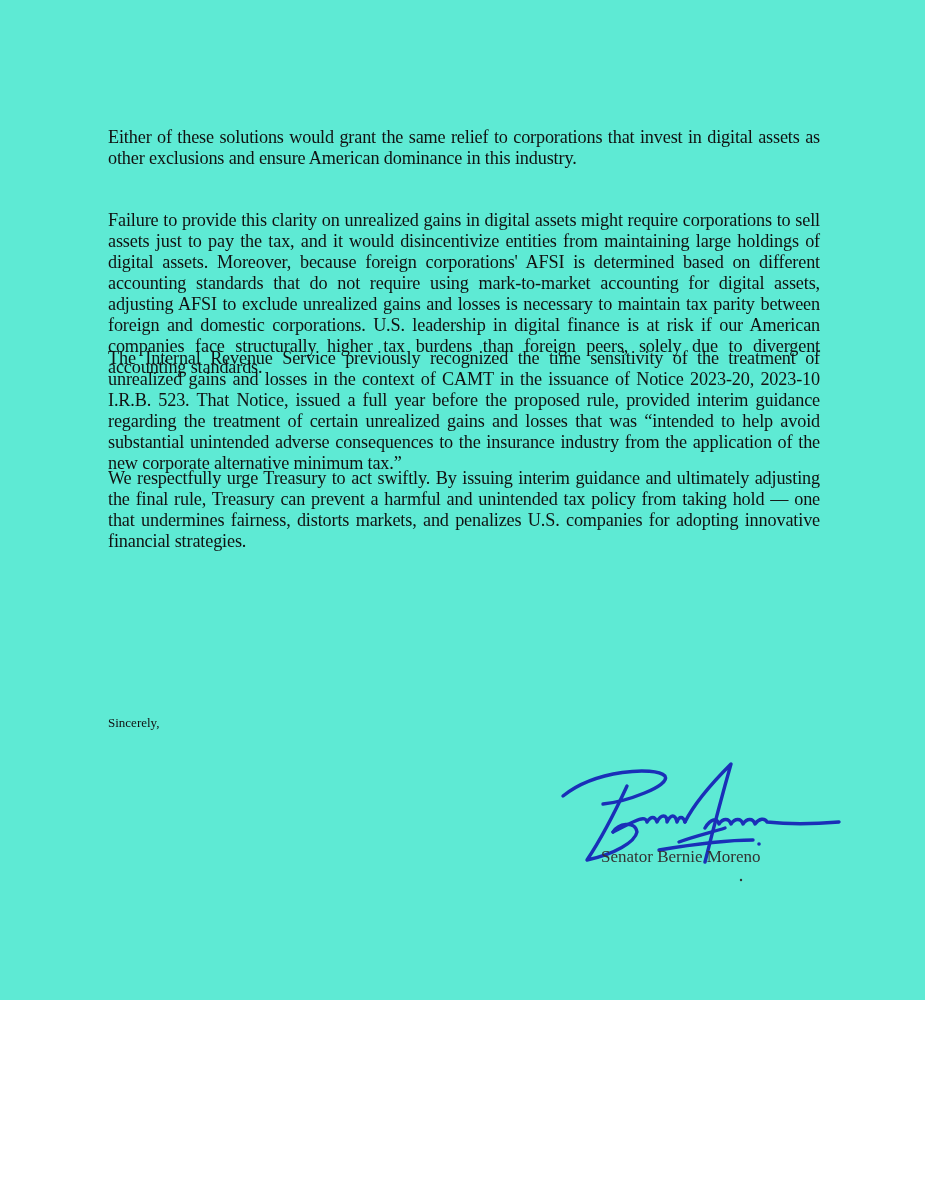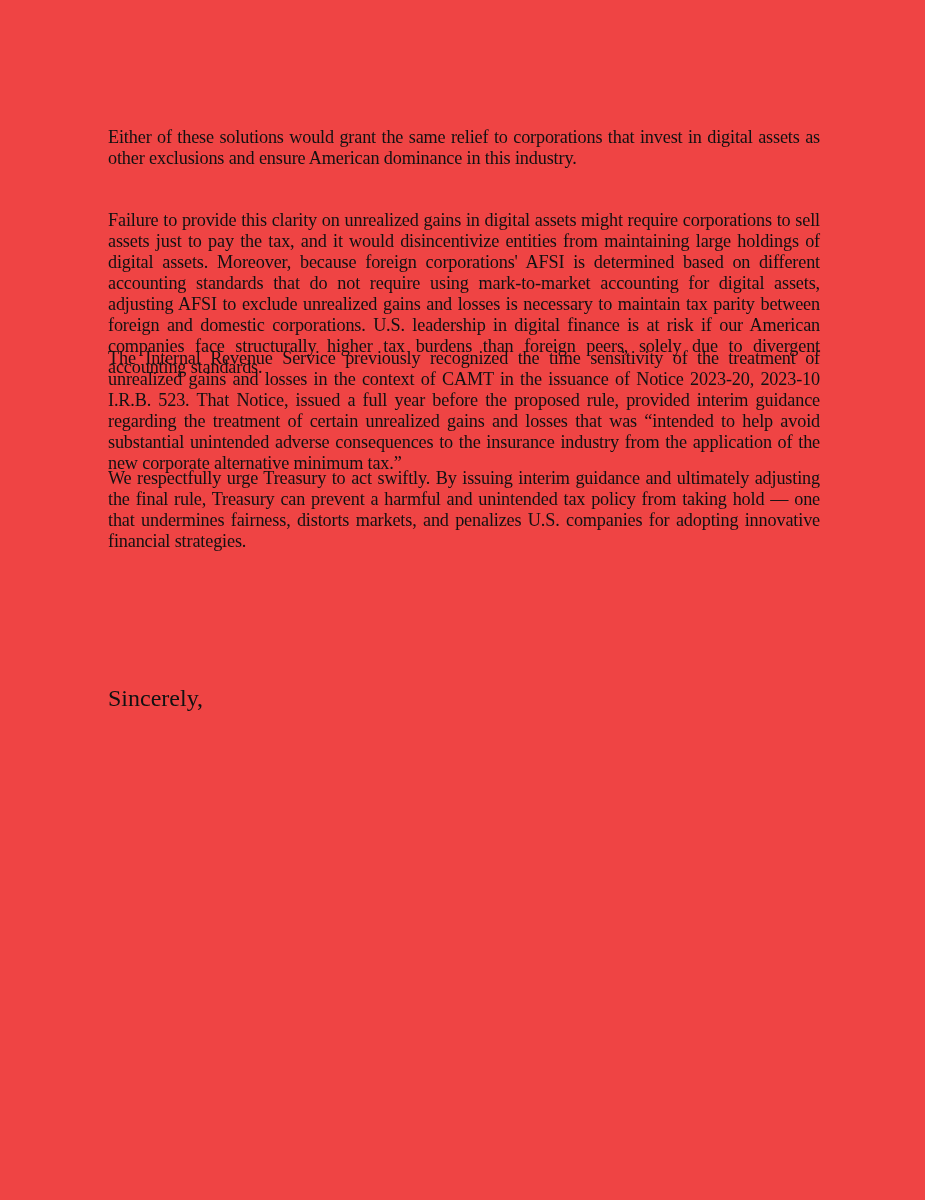--- a/index.html
+++ b/index.html
@@ -1,30 +1,30 @@
 <!DOCTYPE html>
 <html><head>
   <meta charset="utf-8">
   <style>
     html, body { margin: 0; padding: 0; background: #ffffff; }
     body { width: 925px; height: 1200px; position: relative; overflow: hidden; }
     .page {
-      position: absolute; left: 0; top: 0; width: 925px; height: 1200px; background: #ef4444;
+      position: absolute; left: 0; top: 0; width: 925px; height: 1000px; background: #5eead4;
       font-family: "Liberation Serif", serif; color: #111111;
     }
     .para {
       position: absolute; left: 108px; width: 712px;
       font-size: 18.2px; line-height: 21px; text-align: justify;
       margin: 0; letter-spacing: -0.15px;
     }
     .p1 { top: 127px; }
     .p2 { top: 210px; }
     .p3 { top: 348px; }
     .p4 { top: 468px; }
-    .closing { position: absolute; left: 108px; top: 688px; font-size: 24px; line-height: 21px; text-align: right; }
+    .closing { position: absolute; left: 108px; top: 712px; font-size: 13px; line-height: 21px; text-align: right; }
     .sig-block { position: absolute; }
     .sig-left { left: 94px; top: 780px; width: 260px; height: 90px; }
     .sig-right { left: 555px; top: 762px; width: 290px; height: 125px; }
     .sig-svg { position: absolute; left: 0; top: 0; }
     .signer-name { position: absolute; font-size: 18.2px; line-height: 21px; white-space: nowrap; }
     .sig-left .signer-name { left: 14px; top: 66px; }
     .sig-right .signer-name { left: 46px; top: 84px; font-size: 17px; color: #333; }
   </style>
 </head>
 <body>
@@ -32,13 +32,29 @@
 <div class="page">
   <p class="para p1">Either of these solutions would grant the same relief to corporations that invest in digital assets as other exclusions and ensure American dominance in this industry.</p>
   <p class="para p2">Failure to provide this clarity on unrealized gains in digital assets might require corporations to sell assets just to pay the tax, and it would disincentivize entities from maintaining large holdings of digital assets. Moreover, because foreign corporations' AFSI is determined based on different accounting standards that do not require using mark-to-market accounting for digital assets, adjusting AFSI to exclude unrealized gains and losses is necessary to maintain tax parity between foreign and domestic corporations. U.S. leadership in digital finance is at risk if our American companies face structurally higher tax burdens than foreign peers, solely due to divergent accounting standards.</p>
   <p class="para p3">The Internal Revenue Service previously recognized the time sensitivity of the treatment of unrealized gains and losses in the context of CAMT in the issuance of Notice 2023-20, 2023-10 I.R.B. 523. That Notice, issued a full year before the proposed rule, provided interim guidance regarding the treatment of certain unrealized gains and losses that was “intended to help avoid substantial unintended adverse consequences to the insurance industry from the application of the new corporate alternative minimum tax.”</p>
   <p class="para p4">We respectfully urge Treasury to act swiftly. By issuing interim guidance and ultimately adjusting the final rule, Treasury can prevent a harmful and unintended tax policy from taking hold — one that undermines fairness, distorts markets, and penalizes U.S. companies for adopting innovative financial strategies.</p>
 
 
   <div class="closing">Sincerely,</div>
 
 
+  <div class="sig-block sig-right">
+    <svg class="sig-svg" width="290" height="125" viewBox="0 0 290 125">
+      <g fill="none" stroke="#1a2fb8" stroke-width="3.4" stroke-linecap="round" stroke-linejoin="round">
+        <path d="M8 34 C40 8 100 4 110 14 C116 24 70 40 48 42"></path>
+        <path d="M72 24 C60 50 44 80 32 98 C60 92 80 80 82 70 C80 58 62 62 58 70"></path>
+        <path d="M58 70 C78 60 90 52 92 60 C96 54 100 54 102 60 C106 52 112 52 112 60 C116 52 120 52 122 60 C124 54 128 54 130 60"></path>
+        <path d="M130 60 C140 40 160 18 176 2 C168 30 160 60 150 100"></path>
+        <path d="M124 80 C140 74 158 70 170 66"></path>
+        <path d="M150 66 C156 56 162 56 164 62 C168 56 174 56 176 62 C180 56 186 56 188 62 C192 56 198 56 200 62 C204 56 210 56 212 60 C230 62 260 62 284 60"></path>
+        <path d="M104 88 C140 82 170 78 198 78"></path>
+      </g>
+      <circle cx="204" cy="82" r="1.8" fill="#1a2fb8"></circle>
+      <circle cx="186" cy="118" r="1.2" fill="#333"></circle>
+    </svg>
+    <div class="signer-name">Senator Bernie Moreno</div>
+  </div>
 </div>
 
 </body></html>

